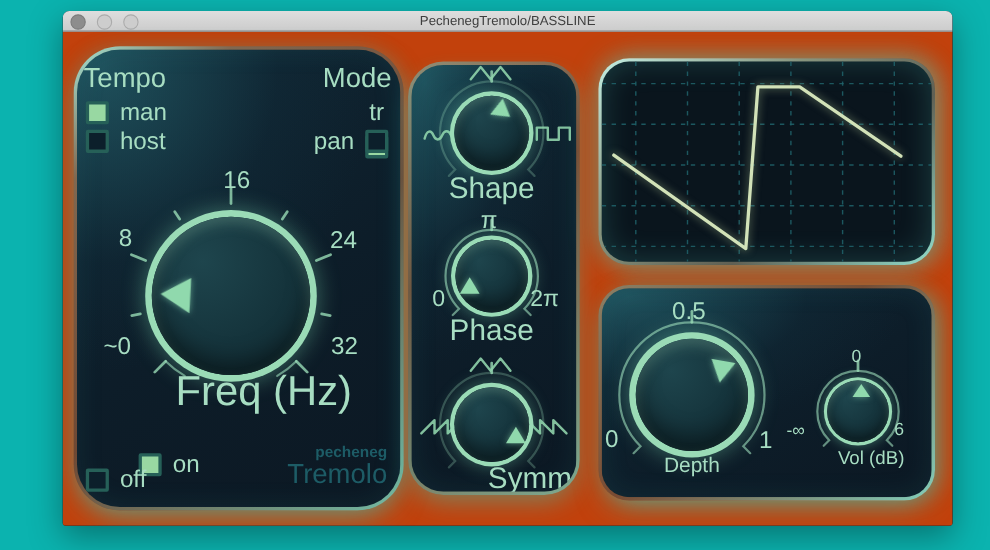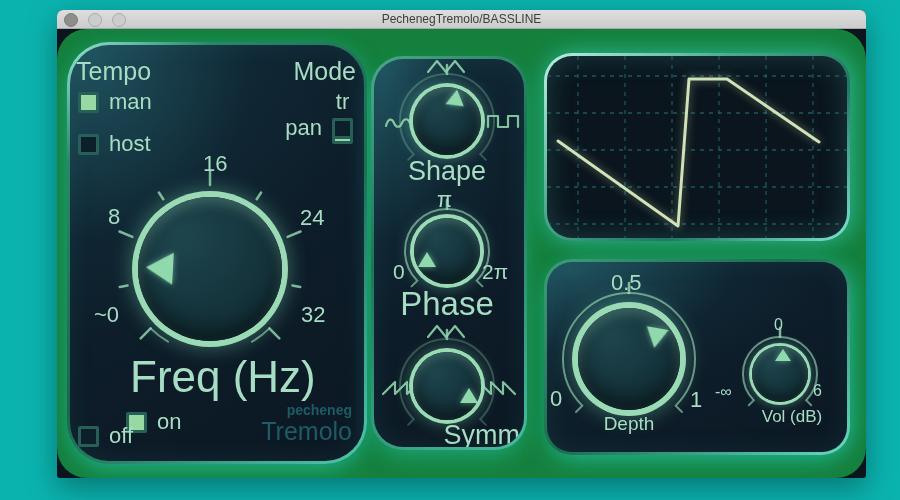--- a/index.html
+++ b/index.html
@@ -21,21 +21,21 @@
   }
   .titlebar .title {
     position:absolute; left:0; right:0; top:2px; text-align:center;
     font-size:12px; color:#3e3e3e;
   }
   .dot { position:absolute; top:3px; width:12px; height:12px; border-radius:50%; }
   .dot.d1 { left:7px;  background:#8d8d8d; border:1px solid #7c7c7c; }
   .dot.d2 { left:31px; background:#cdcdcd; border:1px solid #ababab; }
   .dot.d3 { left:55px; background:#cdcdcd; border:1px solid #ababab; }
 
-  .content { position:absolute; left:0; top:19px; width:809px; height:449px; background:#15803d;border-radius:30px; }
+  .content { position:absolute; left:0; top:19px; width:809px; height:449px; background:#c2410c; }
 
   
   .frame { position:absolute; padding:3px; box-sizing:border-box; }
   .frame-left {
     left:10px; top:13px; width:300px; height:422px; border-radius:42px;
     background:linear-gradient(140deg, rgba(160,238,224,0.95) 0%, rgba(62,142,148,0.5) 18%, rgba(28,78,90,0.5) 55%, rgba(95,218,204,0.8) 100%);
     box-shadow:0 10px 26px -6px rgba(40,220,205,0.5), 0 0 18px rgba(40,200,190,0.18);
   }
   .frame-mid {
     left:314px; top:27px; width:156px; height:394px; border-radius:32px;
@@ -111,21 +111,21 @@
     <div class="content">
 
       <div class="frame frame-left">
           <div class="inner">
 
         <span class="lbl" style="left:6px;top:12px;font-size:25px;">Tempo</span>
         <div class="opt-row" style="left:8px;top:46px;">
           <span class="cb checked"></span>
           <span class="opt-label">man</span>
         </div>
-        <div class="opt-row" style="left:8px;top:72px;margin-top:16px;">
+        <div class="opt-row" style="left:8px;top:72px;">
           <span class="cb"></span>
           <span class="opt-label">host</span>
         </div>
 
         <span class="lbl" style="right:8px;top:12px;font-size:25px;">Mode</span>
         <div class="opt-row" style="right:11px;top:46px;flex-direction:column;">
           <span class="opt-label">tr</span>
           <span class="cb checked"></span>
         </div>
         <div class="opt-row" style="right:11px;top:72px;">
@@ -148,21 +148,21 @@
         </svg>
 
         <div class="knob ring6" style="left:68px;top:152px;width:144px;height:144px;"></div>
         <div class="ptr" style="left:76px;top:207px;border-top:16px solid transparent;border-bottom:16px solid transparent;border-right:27px solid #90d9ad;transform:rotate(3deg);"></div>
 
         <span class="lbl" style="left:133px;top:106px;font-size:22px;">16</span>
         <span class="lbl" style="left:38px;top:159px;font-size:22px;">8</span>
         <span class="lbl" style="left:230px;top:160px;font-size:22px;">24</span>
         <span class="lbl" style="left:24px;top:257px;font-size:22px;">~0</span>
         <span class="lbl" style="left:231px;top:257px;font-size:22px;">32</span>
-        <span class="lbl" style="left:60px;top:307px;width:190px;text-align:left;font-size:44px;">Freq (Hz)</span>
+        <span class="lbl" style="left:60px;top:290px;width:190px;text-align:right;font-size:38px;">Freq (Hz)</span>
 
         <div class="opt-row" style="left:8px;top:366px;padding-left:48px;">
           <span class="cb checked"></span>
           <span class="opt-label">on</span>
         </div>
         <div class="opt-row" style="left:8px;top:380px;">
           <span class="cb"></span>
           <span class="opt-label">off</span>
         </div>
 
@@ -193,21 +193,21 @@
 
         <svg class="deco" style="left:13px;top:132px;" width="120" height="120" viewBox="0 0 120 120">
           <path class="arc" d="M24.6 95.4 L30.3 89.7 A42 42 0 1 1 89.7 89.7 L95.4 95.4"></path>
           <line class="tick" x1="60" y1="18" x2="60" y2="9"></line>
         </svg>
         <div class="knob ring4" style="left:40px;top:159px;width:66px;height:66px;"></div>
         <div class="ptr" style="left:44px;top:193px;border-left:9px solid transparent;border-right:9px solid transparent;border-bottom:15px solid #90d9ad;"></div>
         <span class="lbl" style="left:63px;top:128px;font-size:22px;">π</span>
         <span class="lbl" style="left:19px;top:201px;font-size:21px;">0</span>
         <span class="lbl" style="left:108px;top:201px;font-size:21px;">2π</span>
-        <span class="lbl" style="left:0;top:226px;width:146px;text-align:center;font-size:33px;">Phase</span>
+        <span class="lbl" style="left:0;top:226px;width:146px;text-align:center;font-size:27px;">Phase</span>
 
         <svg class="deco" style="left:8px;top:262px;" width="130" height="130" viewBox="0 0 130 130">
           <path class="arc" style="opacity:.45" d="M26.1 103.9 L31.8 98.2 A47 47 0 1 1 98.2 98.2 L103.9 103.9"></path>
           <line class="tick" x1="65" y1="18" x2="65" y2="9"></line>
         </svg>
         <svg class="deco" style="left:53px;top:265px;" width="40" height="16" viewBox="0 0 40 16">
           <polyline class="wave-ic" points="1,13 10,2 19,13 28,2 37,13"></polyline>
         </svg>
         <svg class="deco" style="left:7px;top:320px;" width="40" height="18" viewBox="0 0 40 18">
           <polyline class="wave-ic" points="2,15 14,3 14,15 26,3 26,15 38,3"></polyline>

